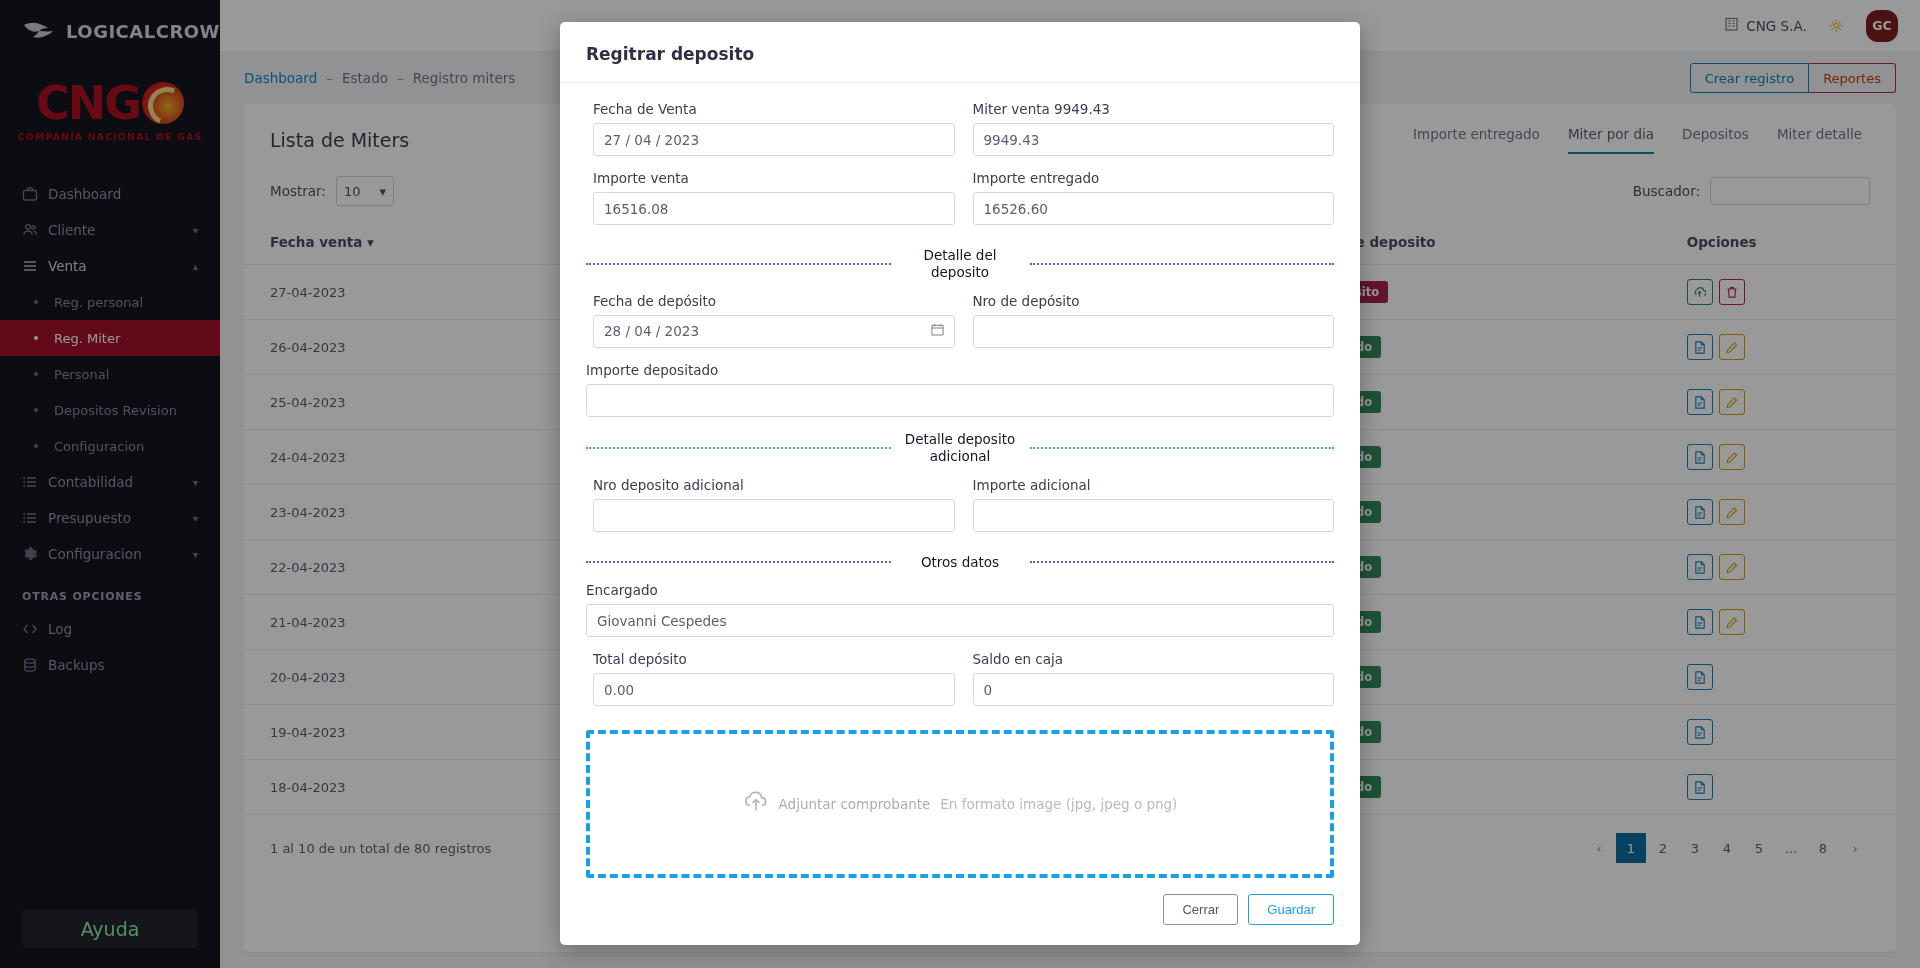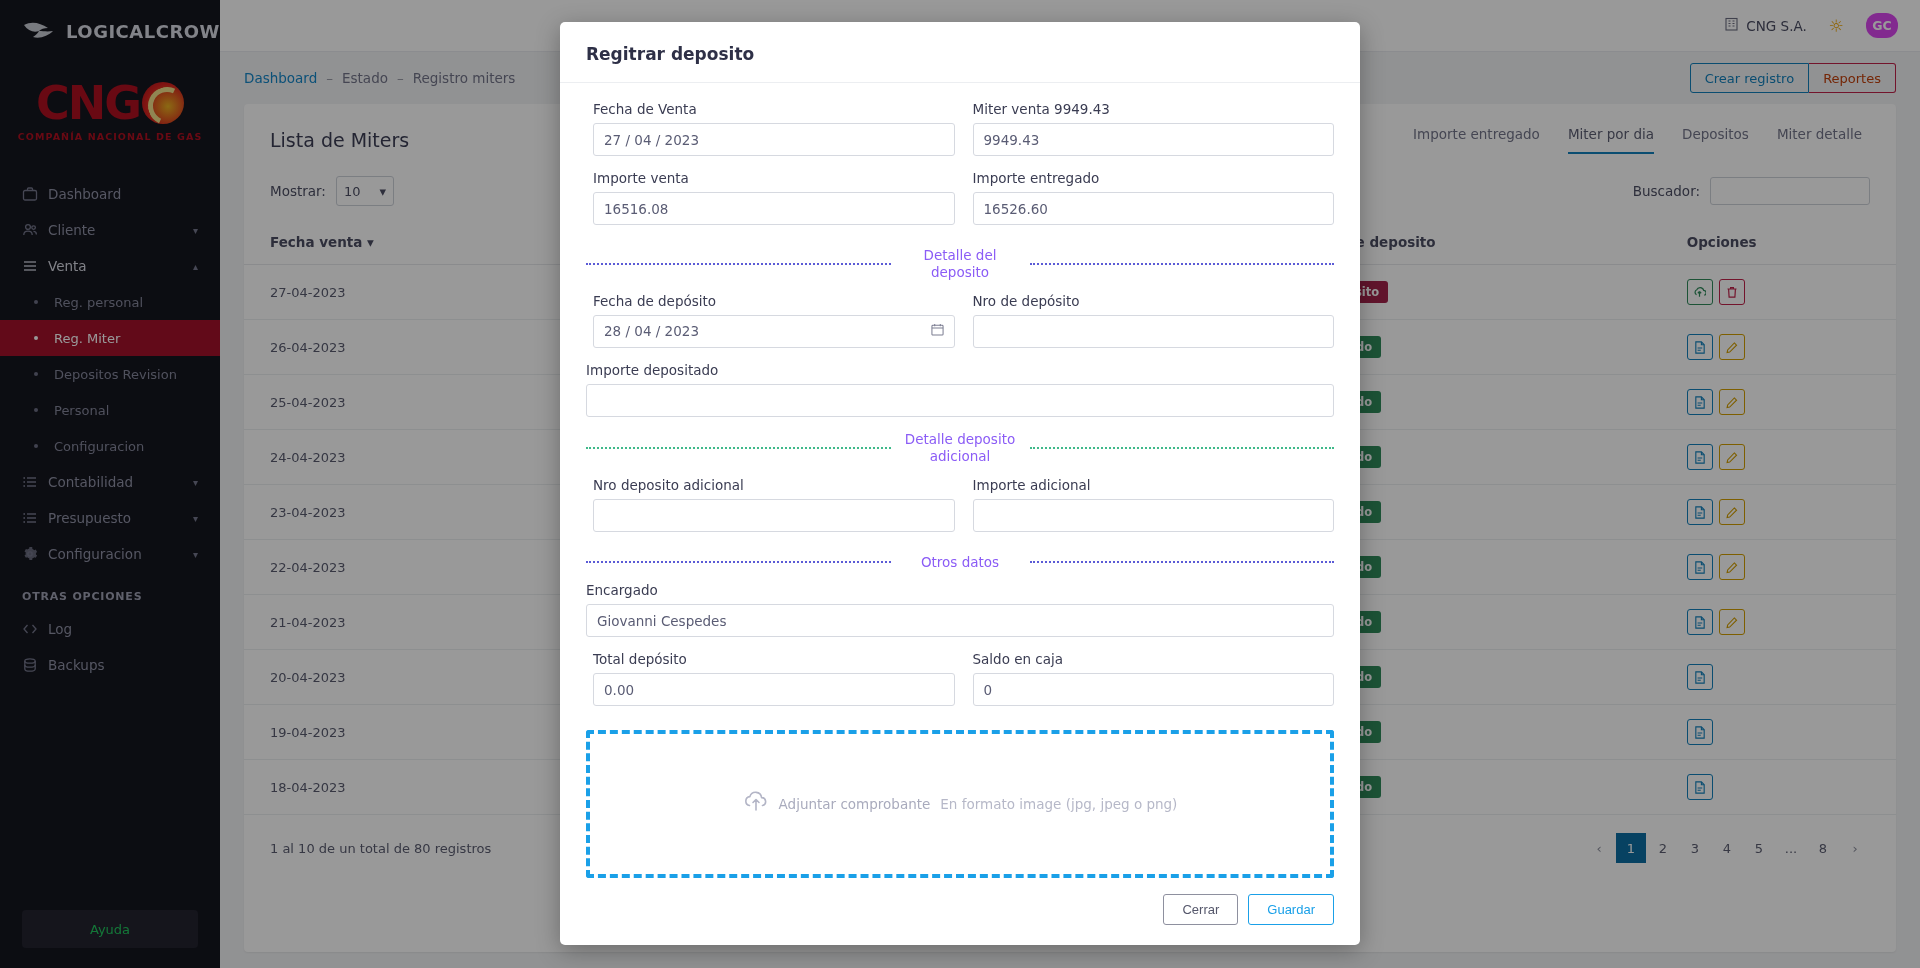--- a/index.html
+++ b/index.html
@@ -81,34 +81,34 @@
     border-left: 13px solid #a4112b;
   }
   .sect-title {
     font-size: 11px; font-weight: bold; letter-spacing: .8px;
     color: #a0a2b4; padding: 18px 22px 8px 22px;
   }
   .help-wrap { padding: 0 22px 20px 22px; }
   .help-btn {
     height: 38px; background: #23242f; border-radius: 4px;
     display: flex; align-items: center; justify-content: center;
-    color: #22c55e; font-size: 13px; cursor: pointer;
+    color: #86efac; font-size: 19px; cursor: pointer;
   }
 
   
   .topbar {
     position: absolute; left: 220px; top: 0; right: 0; height: 52px;
     background: #fff; display: flex; align-items: center;
     justify-content: flex-end; padding-right: 22px; gap: 22px;
     border-bottom: 1px solid #e8e9ee;
   }
   .company { display: flex; align-items: center; gap: 8px; font-size: 13.5px; color: #4b4d63; }
   .sun-icon { color: #f0a500; font-size: 17px; }
   .avatar {
-    width: 32px; height: 25px; border-radius: 12px; background: #d946ef;
+    width: 32px; height: 32px; border-radius: 12px; background: #7f1d1d;
     color: #fff; display: flex; align-items: center; justify-content: center;
     font-size: 12.5px; font-weight: bold;
   }
 
   
   .main { position: absolute; left: 220px; top: 52px; right: 0; bottom: 0; background: #f2f3f5; }
   .crumbbar {
     height: 52px; display: flex; align-items: center; justify-content: space-between;
     padding: 0 24px; background: #f2f3f5;
   }
@@ -219,21 +219,21 @@
     width: 100%; height: 33px; border: 1px solid #d6d9e0; border-radius: 3px;
     padding: 0 10px; font-size: 13.5px; color: #5a5c74;
     font-family: inherit; background: #fff;
   }
   .fin::placeholder { color: #7b7d93; }
   .fin.date { display: flex; align-items: center; justify-content: space-between; }
   .cal-ico { color: #7c7e92; font-size: 13px; }
 
   .divider {
     display: flex; align-items: center; gap: 12px;
-    margin: 8px 0 12px 0; font-size: 13.5px; color: #8b5cf6;
+    margin: 8px 0 12px 0; font-size: 13.5px; color: #0f172a;
   }
   .divider .ln { flex: 1; border-bottom: 2px dotted #5b5bd6; height: 0; }
   .divider.green .ln { border-bottom-color: #3fb98a; }
   .divider .dtxt { width: 115px; text-align: center; line-height: 1.25; }
 
   .dropzone {
     margin: 10px 0 0 0; height: 148px;
     border: 4px dashed #1aa0e8; border-radius: 3px;
     display: flex; align-items: center;
     justify-content: center; gap: 10px; cursor: pointer;
@@ -310,25 +310,25 @@
       <div class="sub">
         <span class="dot"></span>
         <span>Reg. personal</span>
       </div>
       <div class="sub active">
         <span class="dot"></span>
         <span>Reg. Miter</span>
       </div>
       <div class="sub">
         <span class="dot"></span>
-        <span>Depositos Revision</span>
+        <span>Personal</span>
       </div>
       <div class="sub">
         <span class="dot"></span>
-        <span>Personal</span>
+        <span>Depositos Revision</span>
       </div>
       <div class="sub">
         <span class="dot"></span>
         <span>Configuracion</span>
       </div>
 
       <div class="mi">
         <span class="ico">
           <svg width="16" height="16" viewBox="0 0 16 16" stroke="currentColor" stroke-width="1.3">
             <path d="M5 4h9M5 8h9M5 12h9"></path>

